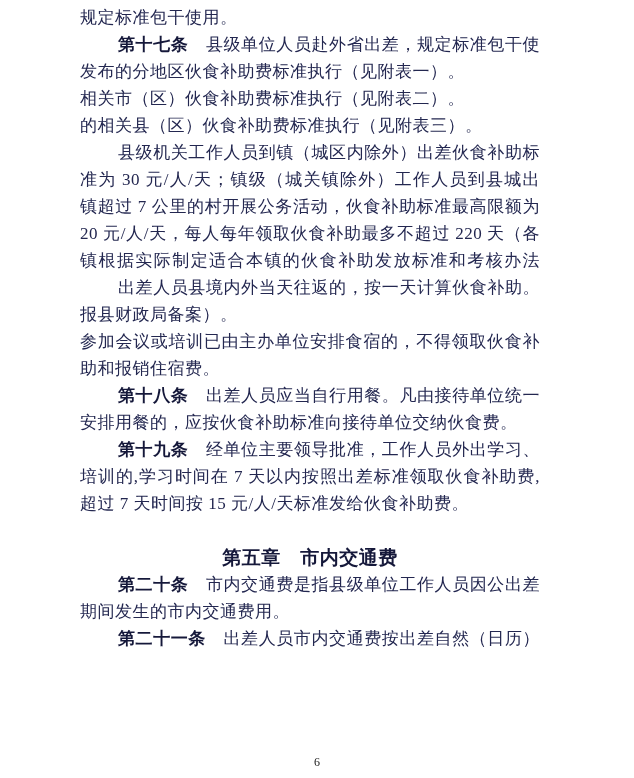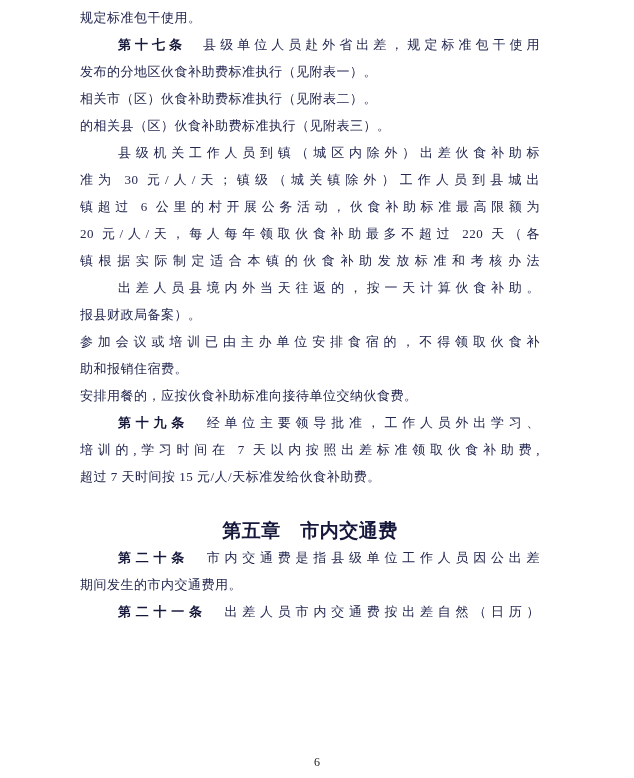--- a/index.html
+++ b/index.html
@@ -17,21 +17,21 @@
   }
   .text-block {
     position: absolute;
     left: 80px;
     top: 4px;
     width: 460px;
   }
   .line {
     height: 27px;
     line-height: 27px;
-    font-size: 13px;
+    font-size: 17px;
     color: #232750;
     letter-spacing: 0.5px;
     overflow: hidden;
     white-space: normal;
   }
   .line.indent {
     padding-left: 38px;
   }
   .line.justify {
     text-align: justify;
@@ -67,27 +67,28 @@
 
 <div class="page">
   <div class="text-block" id="text-block">
       <div class="line"><span>规定标准包干使用。</span></div>
       <div class="line indent justify"><span class="bold-term">第十七条</span><span>　县级单位人员赴外省出差，规定标准包干使用</span></div>
       <div class="line"><span>发布的分地区伙食补助费标准执行（见附表一）。</span></div>
       <div class="line"><span>相关市（区）伙食补助费标准执行（见附表二）。</span></div>
       <div class="line"><span>的相关县（区）伙食补助费标准执行（见附表三）。</span></div>
       <div class="line indent justify"><span>县级机关工作人员到镇（城区内除外）出差伙食补助标</span></div>
       <div class="line justify"><span>准为 30 元/人/天；镇级（城关镇除外）工作人员到县城出</span></div>
-      <div class="line justify"><span>镇超过 6 公里的村开展公务活动，伙食补助标准最高限额为</span></div>
+      <div class="line justify"><span>镇超过 7 公里的村开展公务活动，伙食补助标准最高限额为</span></div>
       <div class="line justify"><span>20 元/人/天，每人每年领取伙食补助最多不超过 220 天（各</span></div>
       <div class="line justify"><span>镇根据实际制定适合本镇的伙食补助发放标准和考核办法</span></div>
       <div class="line indent justify"><span>出差人员县境内外当天往返的，按一天计算伙食补助。</span></div>
       <div class="line"><span>报县财政局备案）。</span></div>
       <div class="line justify"><span>参加会议或培训已由主办单位安排食宿的，不得领取伙食补</span></div>
       <div class="line"><span>助和报销住宿费。</span></div>
+      <div class="line indent justify"><span class="bold-term">第十八条</span><span>　出差人员应当自行用餐。凡由接待单位统一</span></div>
       <div class="line"><span>安排用餐的，应按伙食补助标准向接待单位交纳伙食费。</span></div>
       <div class="line indent justify"><span class="bold-term">第十九条</span><span>　经单位主要领导批准，工作人员外出学习、</span></div>
       <div class="line justify"><span>培训的,学习时间在 7 天以内按照出差标准领取伙食补助费,</span></div>
       <div class="line"><span>超过 7 天时间按 15 元/人/天标准发给伙食补助费。</span></div>
       <div class="line spacer"></div>
       <div class="line heading">第五章　市内交通费</div>
       <div class="line indent justify"><span class="bold-term">第二十条</span><span>　市内交通费是指县级单位工作人员因公出差</span></div>
       <div class="line"><span>期间发生的市内交通费用。</span></div>
       <div class="line indent justify"><span class="bold-term">第二十一条</span><span>　出差人员市内交通费按出差自然（日历）</span></div>
     </div>

